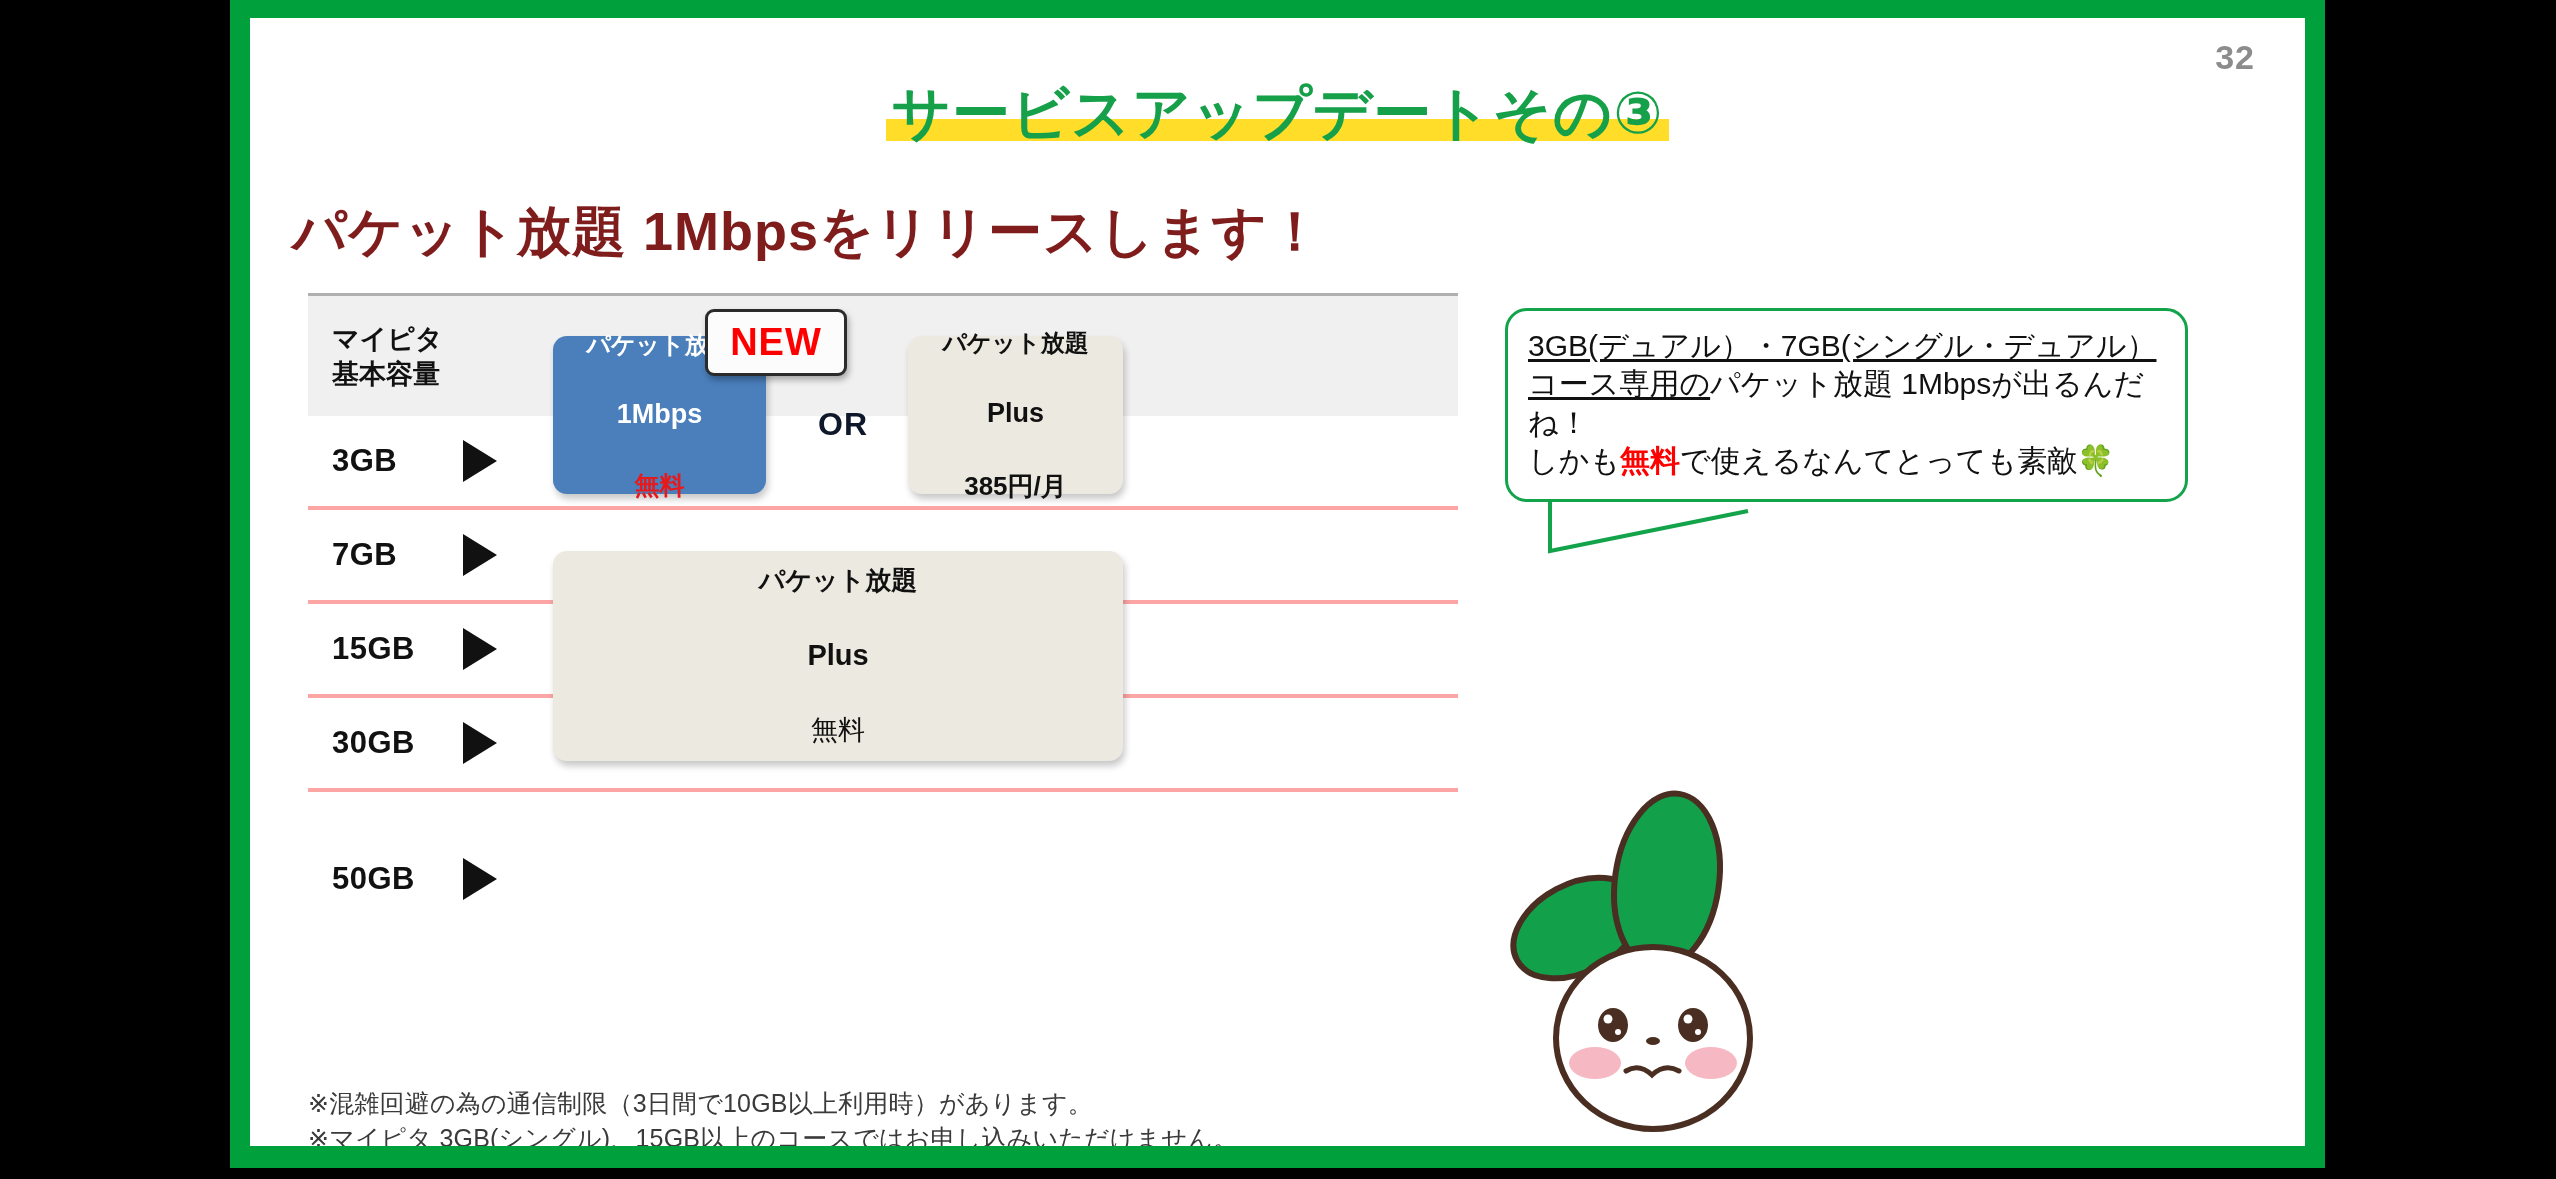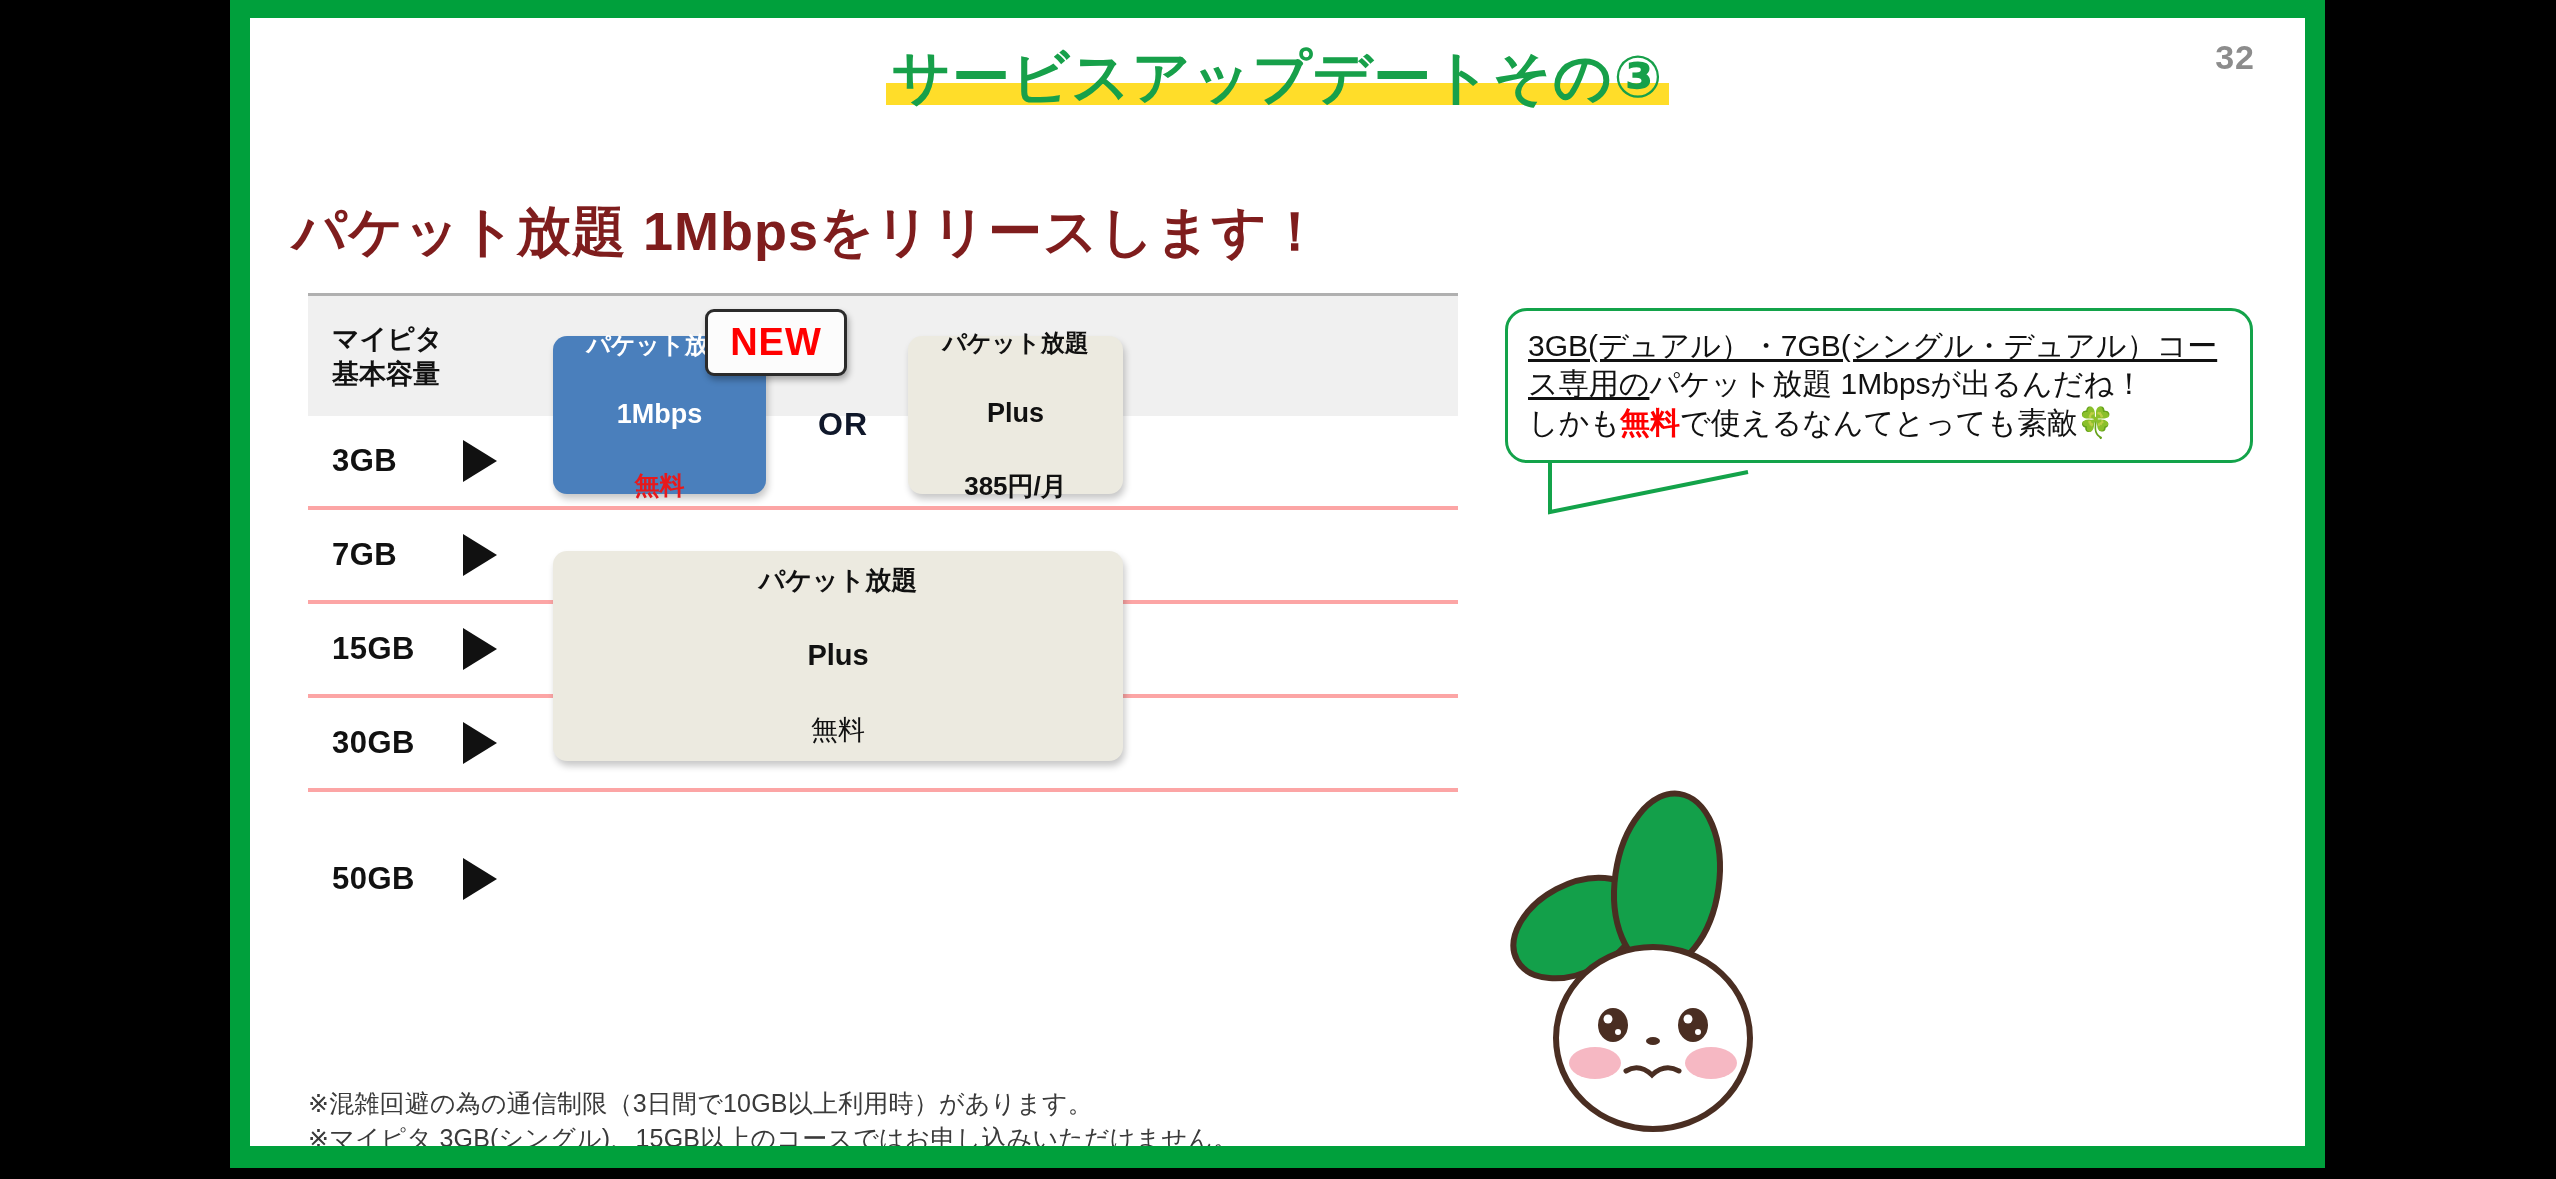--- a/index.html
+++ b/index.html
@@ -35,21 +35,21 @@
     color: #8c8c8c;
     letter-spacing: 1px;
   }
 
   
   #title-wrap {
     position: absolute;
     left: 0; right: 0; top: 28px;
     text-align: center;
   }
-  #title-inner { position: relative; display: inline-block; padding: 0 6px; }
+  #title-inner { position: relative; display: inline-block; padding: 0 6px; margin-top: 36px; }
   #title-highlight {
     position: absolute;
     left: 0; right: 0;
     bottom: 4px; height: 22px;
     background: #ffdd29;
     z-index: 0;
   }
   #slide-title {
     position: relative; z-index: 1;
     font-size: 58px; font-weight: bold;
@@ -186,21 +186,21 @@
     font-size: 25px; color: #3a3a3a;
     line-height: 1.38;
     letter-spacing: 0.2px;
   }
   #footnotes div { white-space: nowrap; }
 
   
   #bubble {
     position: absolute;
     left: 1255px; top: 290px;
-    width: 748px;
+    width: 683px;
     background: #ffffff;
     border: 3px solid #13a34a;
     border-radius: 22px;
     padding: 16px 12px 18px 20px;
   }
   #bubble-text {
     font-size: 30px;
     color: #111;
     line-height: 1.28;
   }

